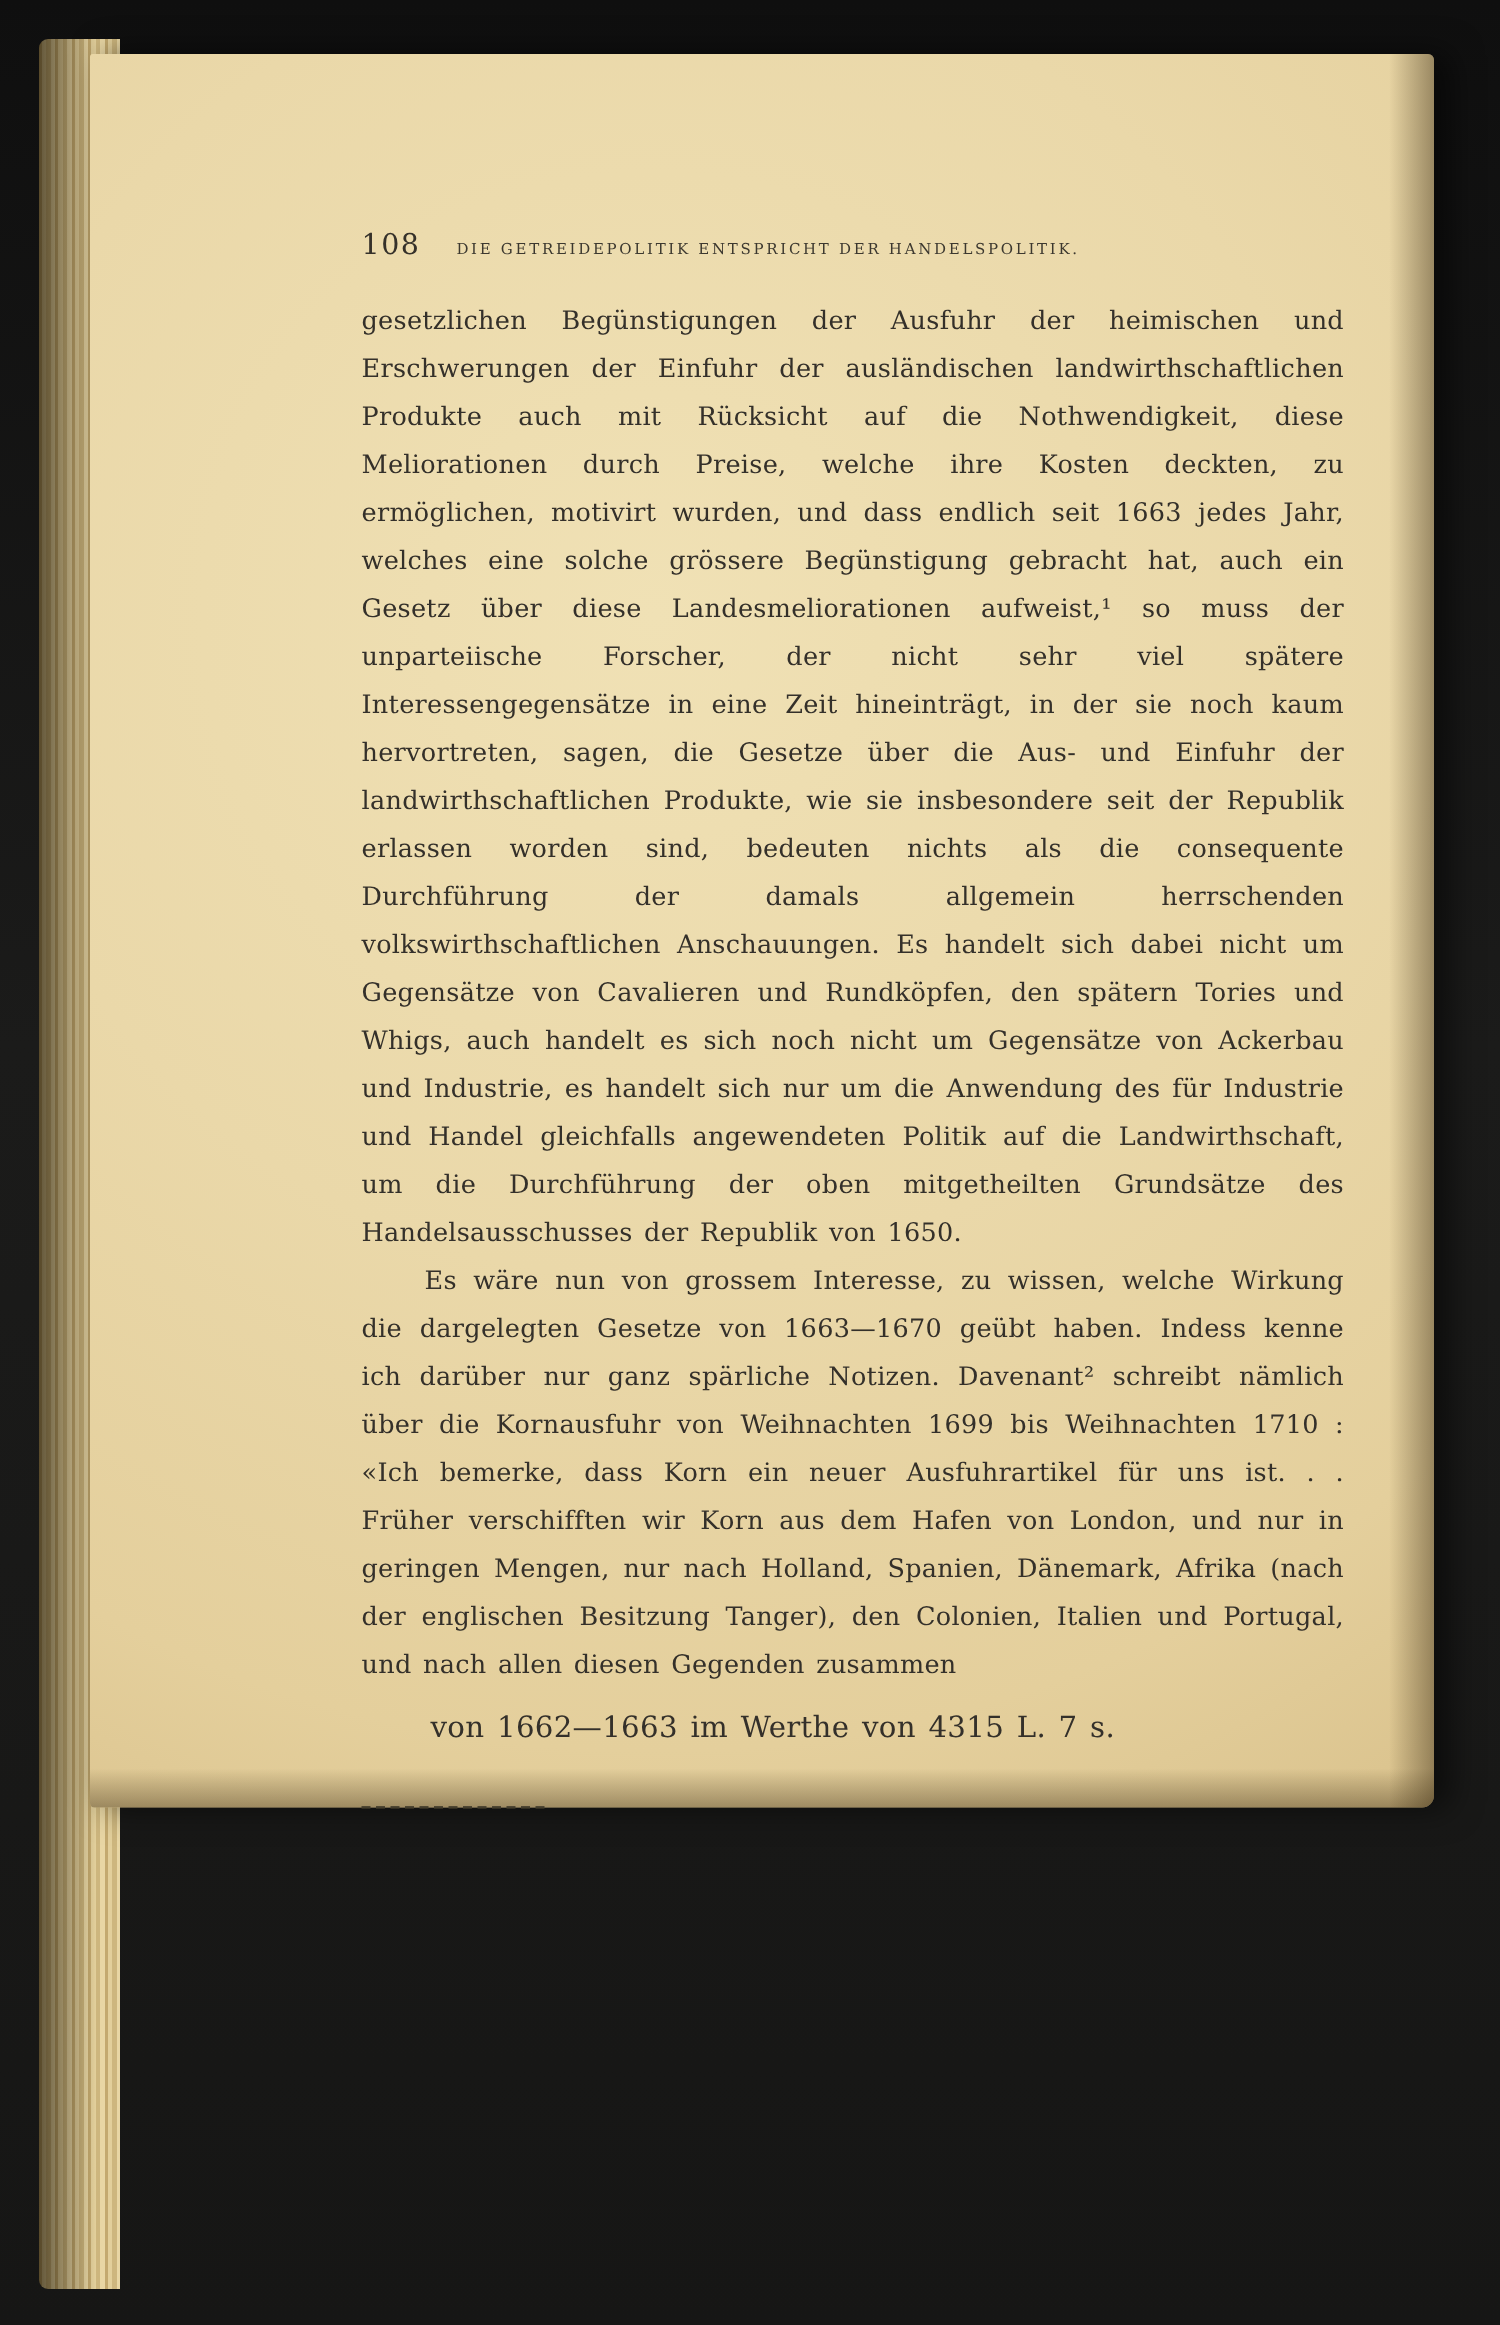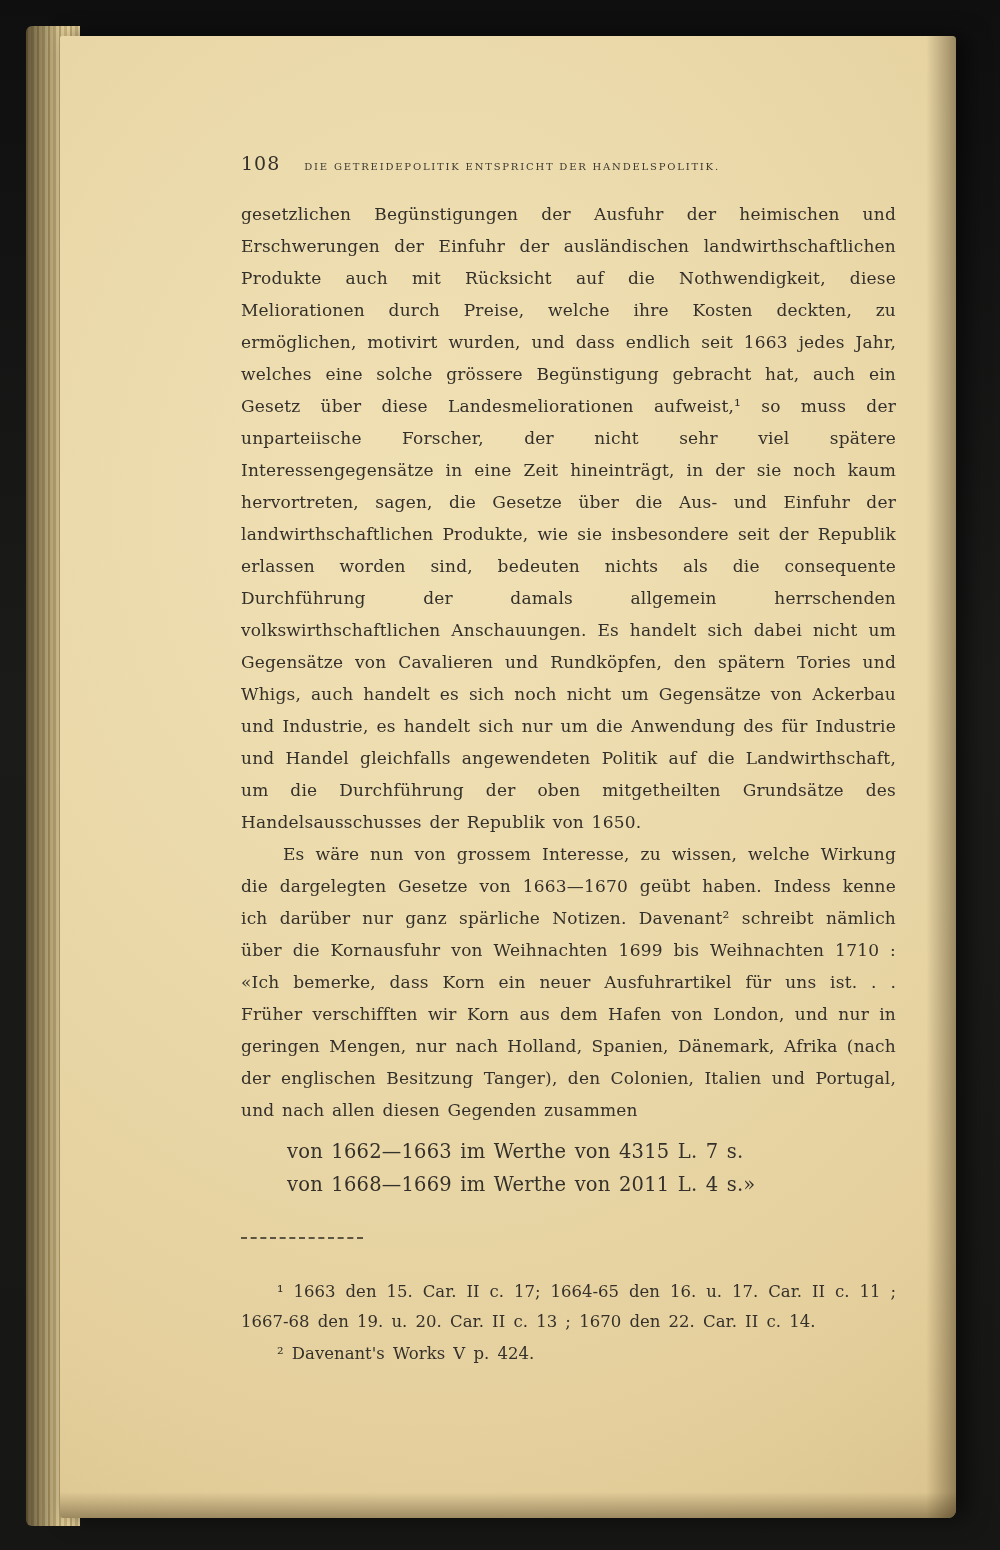--- a/index.html
+++ b/index.html
@@ -31,21 +31,21 @@
         #e2cf9b 2px, #e2cf9b 5px,
         #cdb67e 5px, #cdb67e 8px,
         #e8d6a4 8px, #e8d6a4 11px);
   }
   
   .page {
     position: absolute;
     left: 60px;
     top: 36px;
     width: 896px;
-    height: 1482px;
+    height: 1169px;
     border-radius: 2px 4px 8px 3px;
     background: radial-gradient(ellipse 120% 90% at 42% 32%,
       #f0e1b5 0%, #ead8a9 42%, #e4cf9c 72%, #d4bb84 100%);
     box-shadow: 10px 0 22px rgba(0,0,0,.55);
   }
   .page::after { 
     content: "";
     position: absolute;
     right: 0; top: 0;
     width: 30px; height: 100%;
@@ -132,26 +132,21 @@
         <span class="pagenum">108</span>
         <span class="running-title">DIE GETREIDEPOLITIK ENTSPRICHT DER HANDELSPOLITIK.</span>
       </div>
 
       <p class="para">gesetzlichen Begünstigungen der Ausfuhr der heimischen und Erschwerungen der Einfuhr der ausländischen landwirthschaftlichen Produkte auch mit Rücksicht auf die Nothwendigkeit, diese Meliorationen durch Preise, welche ihre Kosten deckten, zu ermöglichen, motivirt wurden, und dass endlich seit 1663 jedes Jahr, welches eine solche grössere Begünstigung gebracht hat, auch ein Gesetz über diese Landesmeliorationen aufweist,¹ so muss der unparteiische Forscher, der nicht sehr viel spätere Interessengegensätze in eine Zeit hineinträgt, in der sie noch kaum hervortreten, sagen, die Gesetze über die Aus- und Einfuhr der landwirthschaftlichen Produkte, wie sie insbesondere seit der Republik erlassen worden sind, bedeuten nichts als die consequente Durchführung der damals allgemein herrschenden volkswirthschaftlichen Anschauungen. Es handelt sich dabei nicht um Gegensätze von Cavalieren und Rundköpfen, den spätern Tories und Whigs, auch handelt es sich noch nicht um Gegensätze von Ackerbau und Industrie, es handelt sich nur um die Anwendung des für Industrie und Handel gleichfalls angewendeten Politik auf die Landwirthschaft, um die Durchführung der oben mitgetheilten Grundsätze des Handelsausschusses der Republik von 1650.</p>
 
       <p class="para indented">Es wäre nun von grossem Interesse, zu wissen, welche Wirkung die dargelegten Gesetze von 1663—1670 geübt haben. Indess kenne ich darüber nur ganz spärliche Notizen. Davenant² schreibt nämlich über die Kornausfuhr von Weihnachten 1699 bis Weihnachten 1710 : «Ich bemerke, dass Korn ein neuer Ausfuhrartikel für uns ist. . .  Früher verschifften wir Korn aus dem Hafen von London, und nur in geringen Mengen, nur nach Holland, Spanien, Dänemark, Afrika (nach der englischen Besitzung Tanger), den Colonien, Italien und Portugal, und nach allen diesen Gegenden zusammen</p>
 
       <div class="quote">
         <div>von 1662—1663 im Werthe von 4315 L. 7 s.</div>
-        <div>von 1668—1669 im Werthe von 2011 L. 4 s.»</div>
       </div>
 
       <div class="footnote-rule"></div>
 
-      <div class="footnotes">
-        <p class="fn">¹ 1663 den 15. Car. II c. 17;  1664-65 den 16. u. 17. Car. II c. 11 ; 1667-68 den 19. u. 20. Car. II c. 13 ; 1670 den 22. Car. II c. 14.</p>
-        <p class="fn">² Davenant's Works V p. 424.</p>
-      </div>
 
     </div>
   </div>
 
 </div>
 
 </body></html>

